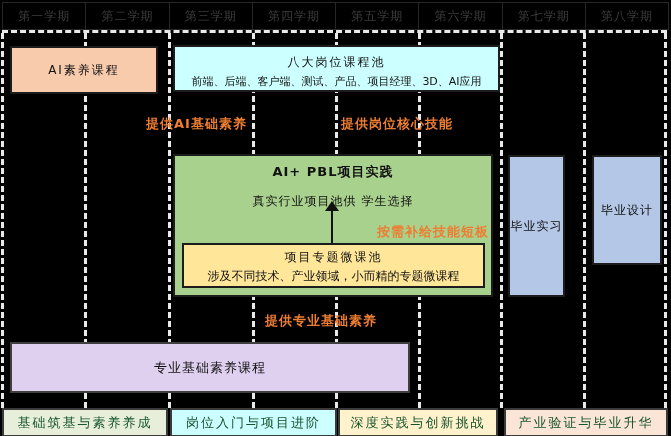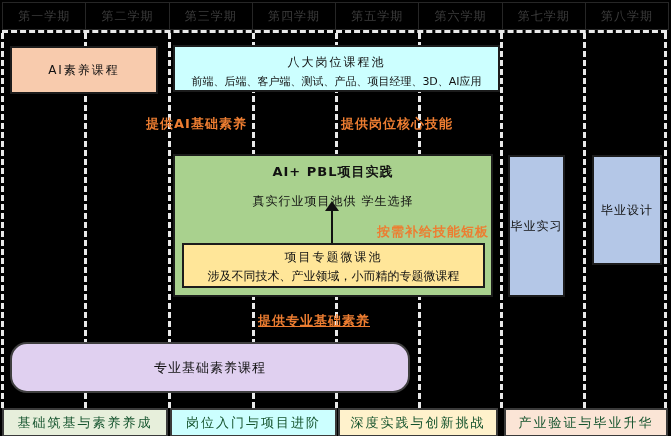--- a/index.html
+++ b/index.html
@@ -31,21 +31,21 @@
   .job-title { font-size:12px; letter-spacing:2px; }
   .job-sub   { font-size:11px; margin-top:3px; white-space:nowrap; }
   
   .annotation {
     position:absolute; color:#ED7D31; font-weight:bold; font-size:13px;
     letter-spacing:1px; white-space:nowrap; z-index:3;
   }
   #ann-ai-basic   { left:146px; top:115px; }
   #ann-job-core   { left:341px; top:115px; }
   #ann-skill-gap  { left:358px; top:223px;margin-left:19px; }
-  #ann-prof-basic { left:258px; top:312px;text-decoration:underline; }
+  #ann-prof-basic { left:265px; top:312px; }
   
   #pbl-box { left:173px; top:154px; width:320px; height:143px; background:#A9D18E; display:block; }
   .pbl-title { margin-top:7px; text-align:center; font-weight:bold; font-size:13px; letter-spacing:1px; }
   .pbl-sub   { font-size:12px; margin-top:12px; letter-spacing:1px; }
   .arrow-line { position:absolute; left:156px; top:55px; width:2px; height:34px; background:#111; }
   .arrow-head {
     position:absolute; left:150px; top:45px; width:0; height:0;
     border-left:7px solid transparent; border-right:7px solid transparent; border-bottom:10px solid #111;
   }
   #micro-box {
@@ -53,21 +53,21 @@
     background:#FFE699; border:2px solid #1c1c1c; box-sizing:border-box; text-align:center;
   }
   .micro-title { font-size:12px; margin-top:4px; letter-spacing:2px; }
   .micro-sub   { font-size:12px; margin-top:2px; white-space:nowrap; }
   
   #internship-box { left:508px; top:155px; width:57px; height:142px; background:#B4C7E7; font-size:12px; letter-spacing:1px; }
   #thesis-box     { left:592px; top:155px; width:70px; height:110px; background:#B4C7E7; font-size:12px; letter-spacing:1px; }
   
   #foundation-box {
     left:10px; top:342px; width:400px; height:51px; background:#E0D0F0;
-    border-color:#3f3f3f; font-size:13px; letter-spacing:1px;border-radius:17px;
+    border-color:#3f3f3f; font-size:13px; letter-spacing:1px;
   }
   
   .phase {
     position:absolute; top:408px; height:29px; box-sizing:border-box;
     border:2px solid #3a3a3a; display:flex; align-items:center; justify-content:center;
     font-size:13px; letter-spacing:2px; color:#14532d; z-index:2; white-space:nowrap;
   }
   #phase-1 { left:2px;   width:166px; background:#E7EFDB; }
   #phase-2 { left:170px; width:167px; background:#CCFFFF; }
   #phase-3 { left:338px; width:160px; background:#FFF2CC;font-family:Liberation Serif, serif; }

